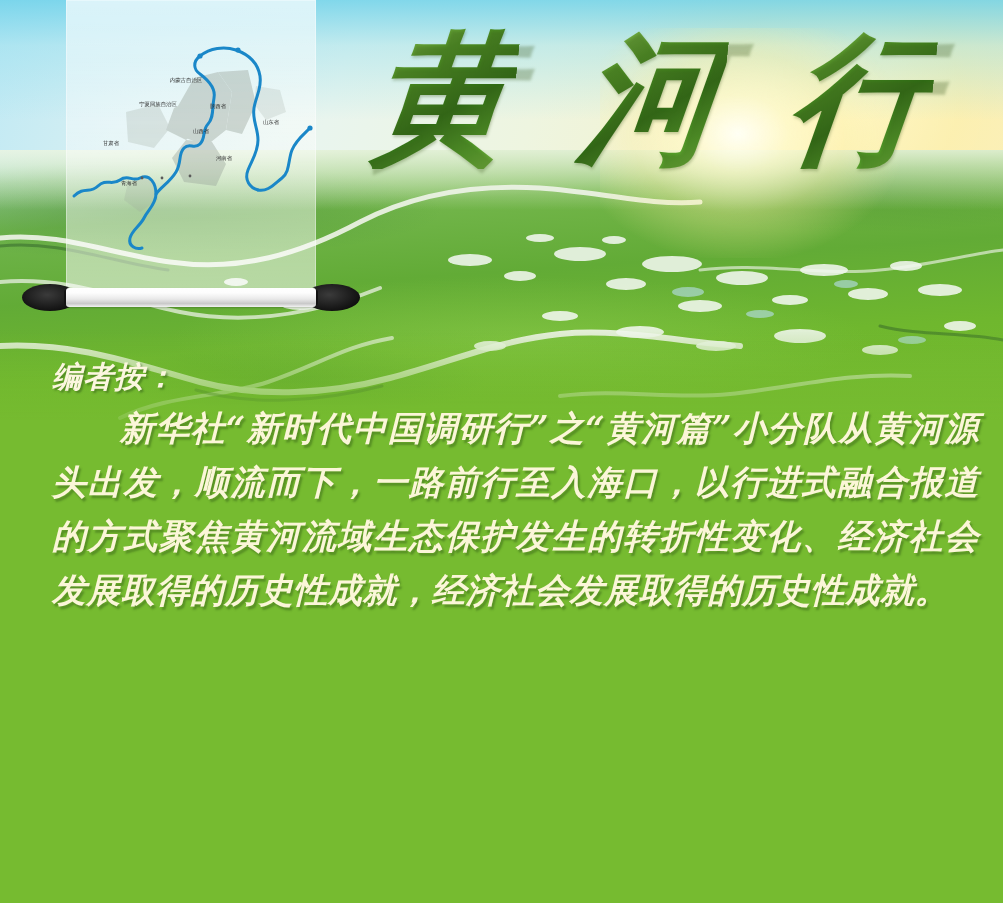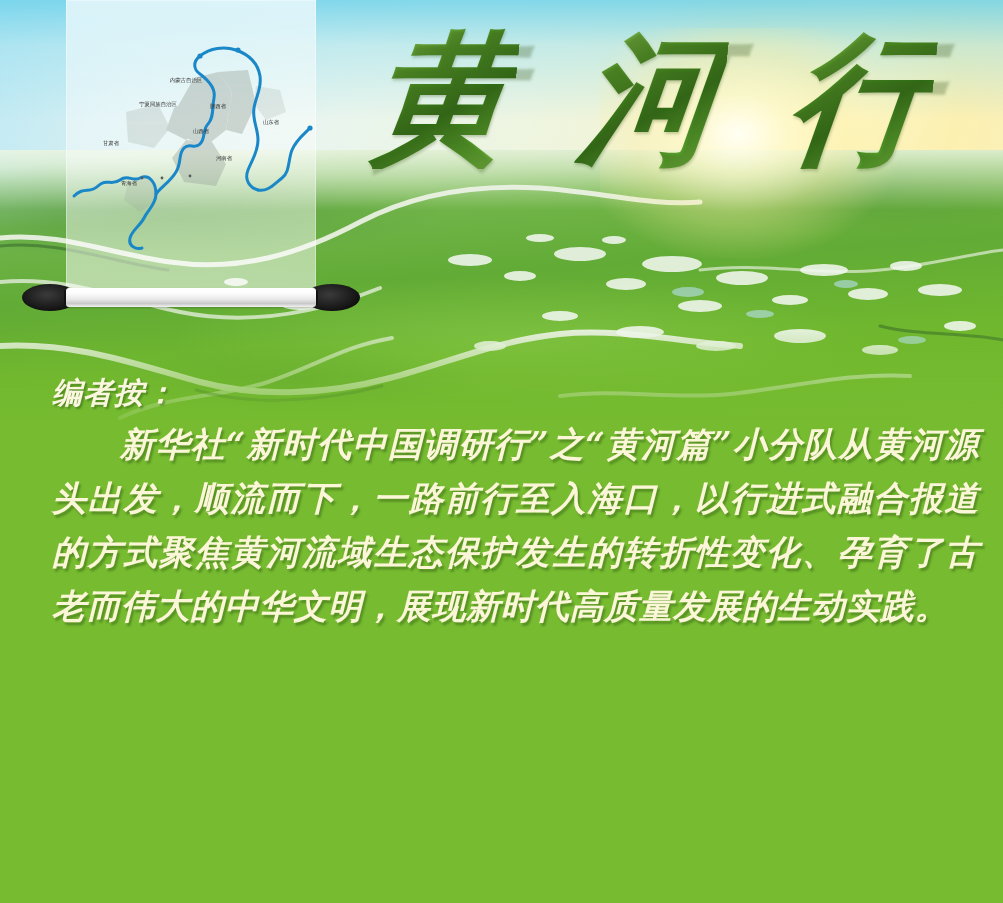--- a/index.html
+++ b/index.html
@@ -137,21 +137,21 @@
     -webkit-background-clip:text;
     background-clip:text;
     -webkit-text-fill-color:transparent;
     text-shadow:1px 2px 3px rgba(60,90,30,.30);
     transform:skewX(-6deg);
   }
 
   
   .editorial{
     position:absolute;
-    left:0; top:376px;
+    left:0; top:360px;
     width:1003px;
     z-index:5;
     padding:0 24px 0 52px;
     box-sizing:border-box;
   }
   .ed-label{
     font-family:"DejaVu Serif","Liberation Serif",serif;
     font-weight:700;
     font-style:italic;
     font-size:30px;
@@ -304,16 +304,16 @@
   </div>
 
   <div class="title">
     <span>黄</span>
     <span>河</span>
     <span>行</span>
   </div>
 
   <div class="editorial">
     <div class="ed-label">编者按：</div>
-    <p class="ed-para">新华社“新时代中国调研行”之“黄河篇”小分队从黄河源头出发，顺流而下，一路前行至入海口，以行进式融合报道的方式聚焦黄河流域生态保护发生的转折性变化、孕育了古老而伟大的中华文明，展现新时代高质量发展的生动实践。</p>
+    <p class="ed-para">新华社“新时代中国调研行”之“黄河篇”小分队从黄河源头出发，顺流而下，一路前行至入海口，以行进式融合报道的方式聚焦黄河流域生态保护发生的转折性变化、经济社会发展取得的历史性成就，经济社会发展取得的历史性成就。</p>
   </div>
 
 </div>
 
 </body></html>

